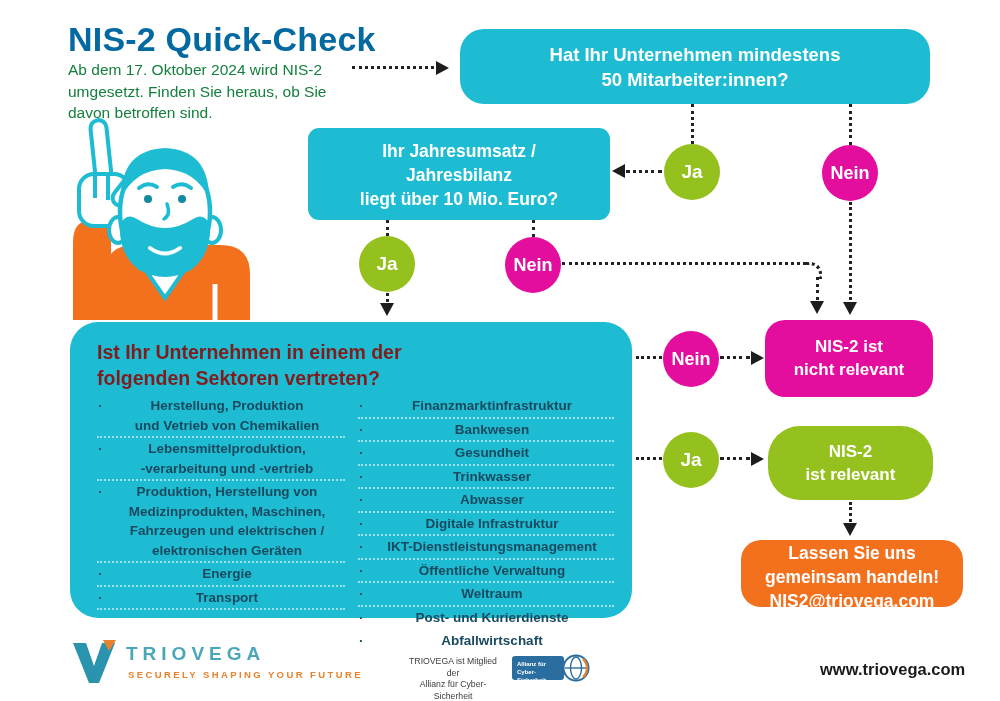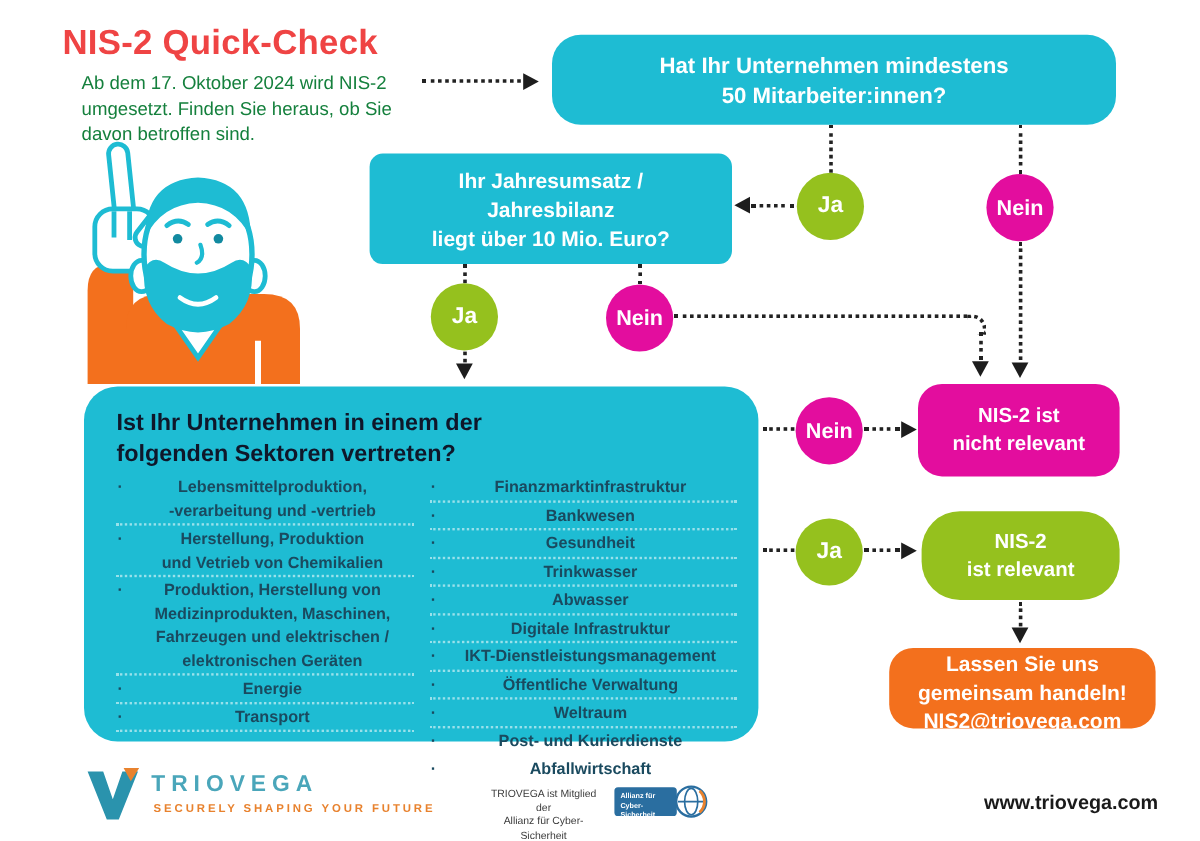--- a/index.html
+++ b/index.html
@@ -2,33 +2,33 @@
 <html><head>
 <meta charset="utf-8">
 <style>
   html,body{margin:0;padding:0;background:#e8e8e8;}
   .stage{position:relative;width:1000px;height:701px;background:#ffffff;margin:0 auto;
          font-family:"Liberation Sans",sans-serif;overflow:hidden;}
   .abs{position:absolute;}
   .pre{white-space:pre-line;}
 
   
-  .title{left:52px;top:20px;width:360px;font-size:29px;font-weight:bold;color:#ef4444;letter-spacing:.2px;}
+  .title{left:68px;top:20px;width:360px;font-size:34px;font-weight:bold;color:#0369a1;letter-spacing:.2px;}
   .subtitle{left:68px;top:59px;width:300px;font-size:15.5px;line-height:21.5px;color:#15803d;}
 
   
   .fbox{color:#fff;font-weight:bold;text-align:center;border-radius:11px;z-index:2;}
   .teal{background:#1ebcd3;}
   .pink{background:#e30d9e;}
   .green{background:#95c11e;}
   .orangebg{background:#f3701d;}
   .box-employees{left:460px;top:29px;width:470px;height:75px;font-size:18.5px;line-height:25px;padding-top:13px;box-sizing:border-box;border-radius:24px;}
   .box-revenue{left:308px;top:128px;width:302px;height:92px;font-size:17.5px;line-height:24px;padding-top:11px;box-sizing:border-box;}
   .box-sectors{left:70px;top:322px;width:562px;height:296px;border-radius:28px;z-index:2;}
-  .sectors-title{left:27px;top:17px;position:absolute;text-align:left;color:#0f172a;font-weight:bold;font-size:19.5px;line-height:26px;}
+  .sectors-title{left:27px;top:17px;position:absolute;text-align:left;color:#7f1d1d;font-weight:bold;font-size:19.5px;line-height:26px;}
   .seclist{position:absolute;top:74px;margin:0;padding:0;list-style:none;}
   .seclist.colL{left:27px;width:248px;}
   .seclist.colR{left:288px;width:256px;}
   .seclist li{position:relative;padding:0 0 1px 12px;margin-bottom:1px;border-bottom:2px dotted rgba(255,255,255,.55);
               color:#1a4a5f;font-size:13.5px;font-weight:bold;line-height:19.5px;white-space:pre-line;}
   .seclist li::before{content:"·";position:absolute;left:1px;top:0;color:#1a4a5f;font-weight:bold;}
   .box-negative{left:765px;top:320px;width:168px;height:77px;font-size:17px;line-height:23px;padding-top:15px;box-sizing:border-box;border-radius:20px;}
   .box-positive{left:768px;top:426px;width:165px;height:74px;font-size:17px;line-height:23px;padding-top:14px;box-sizing:border-box;border-radius:32px;}
   .box-cta{left:741px;top:540px;width:222px;height:67px;font-size:17.5px;line-height:24px;padding-top:6px;box-sizing:border-box;border-radius:20px;}
 
@@ -140,24 +140,24 @@
   <div class="abs circle c-nein" style="left:822px;top:145px;">Nein</div>
   <div class="abs circle c-ja" style="left:359px;top:236px;">Ja</div>
   <div class="abs circle c-nein" style="left:505px;top:237px;">Nein</div>
   <div class="abs circle c-nein" style="left:663px;top:331px;">Nein</div>
   <div class="abs circle c-ja" style="left:663px;top:432px;">Ja</div>
 
   <div class="abs fbox teal box-sectors">
     <div class="sectors-title pre">Ist Ihr Unternehmen in einem der
 folgenden Sektoren vertreten?</div>
     <ul class="seclist colL">
+      <li>Herstellung, Produktion
+und Vetrieb von Chemikalien</li>
       <li>Lebensmittelproduktion,
 -verarbeitung und -vertrieb</li>
-      <li>Herstellung, Produktion
-und Vetrieb von Chemikalien</li>
       <li>Produktion, Herstellung von
 Medizinprodukten, Maschinen,
 Fahrzeugen und elektrischen /
 elektronischen Geräten</li>
       <li>Energie</li>
       <li>Transport</li>
     </ul>
     <ul class="seclist colR">
       <li>Finanzmarktinfrastruktur</li>
       <li>Bankwesen</li>

